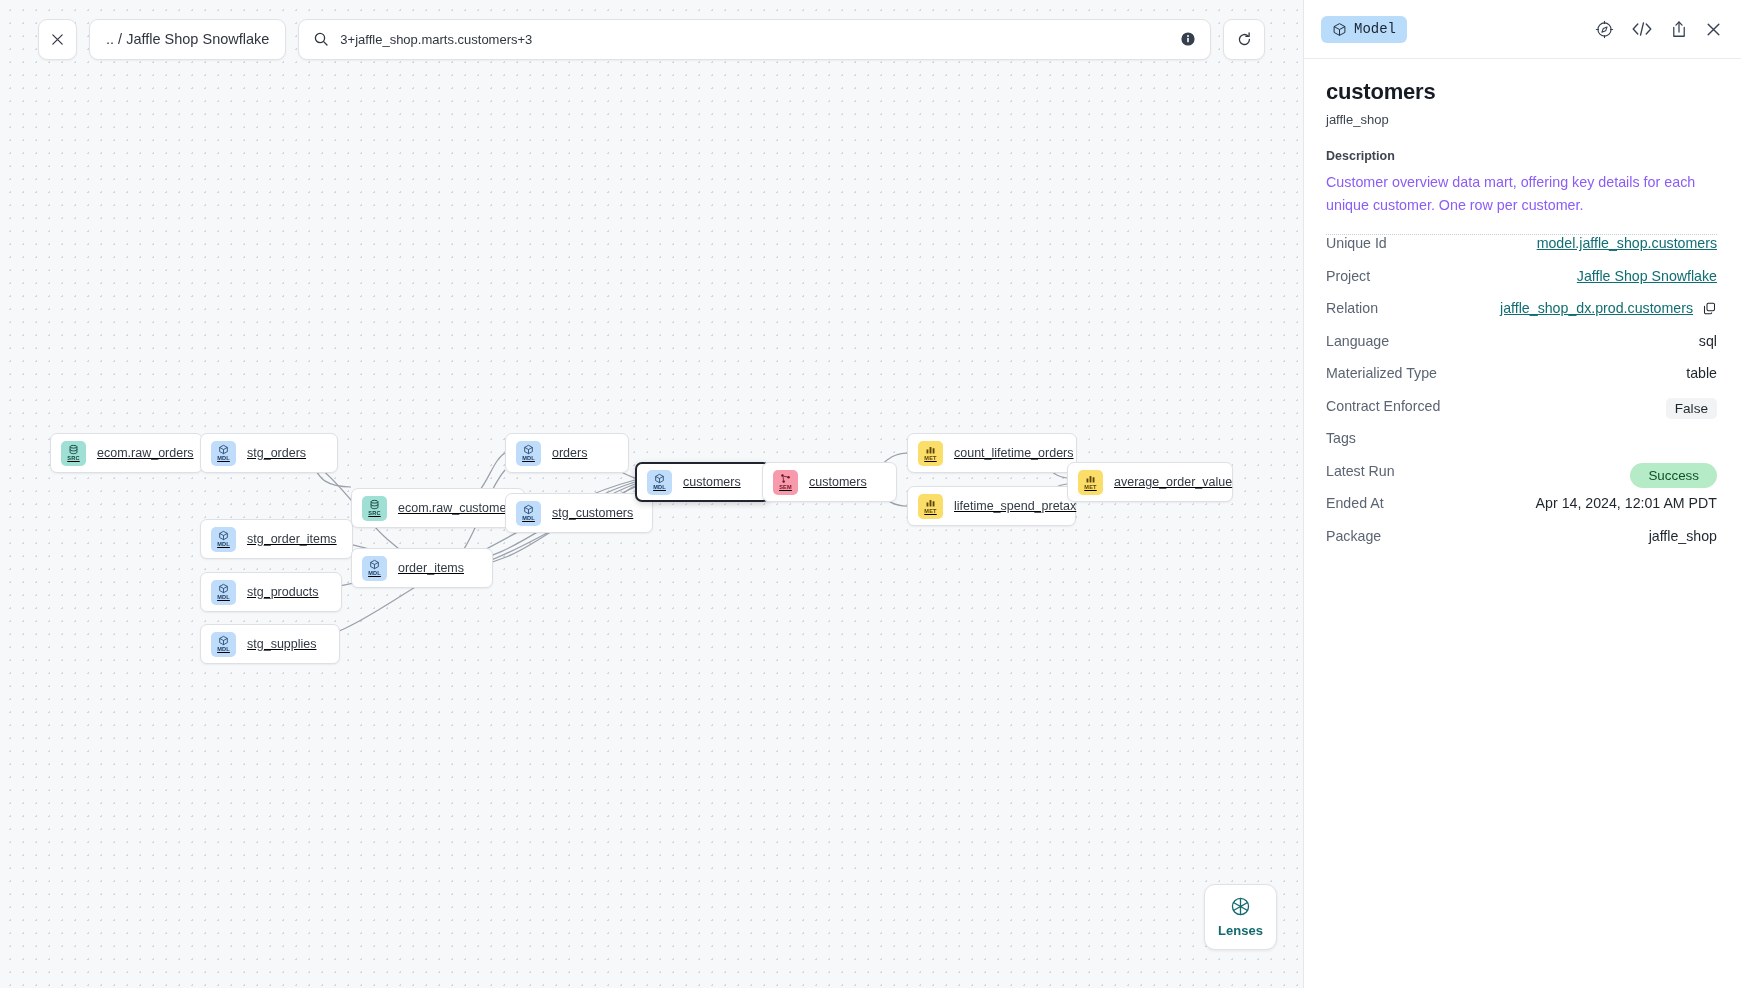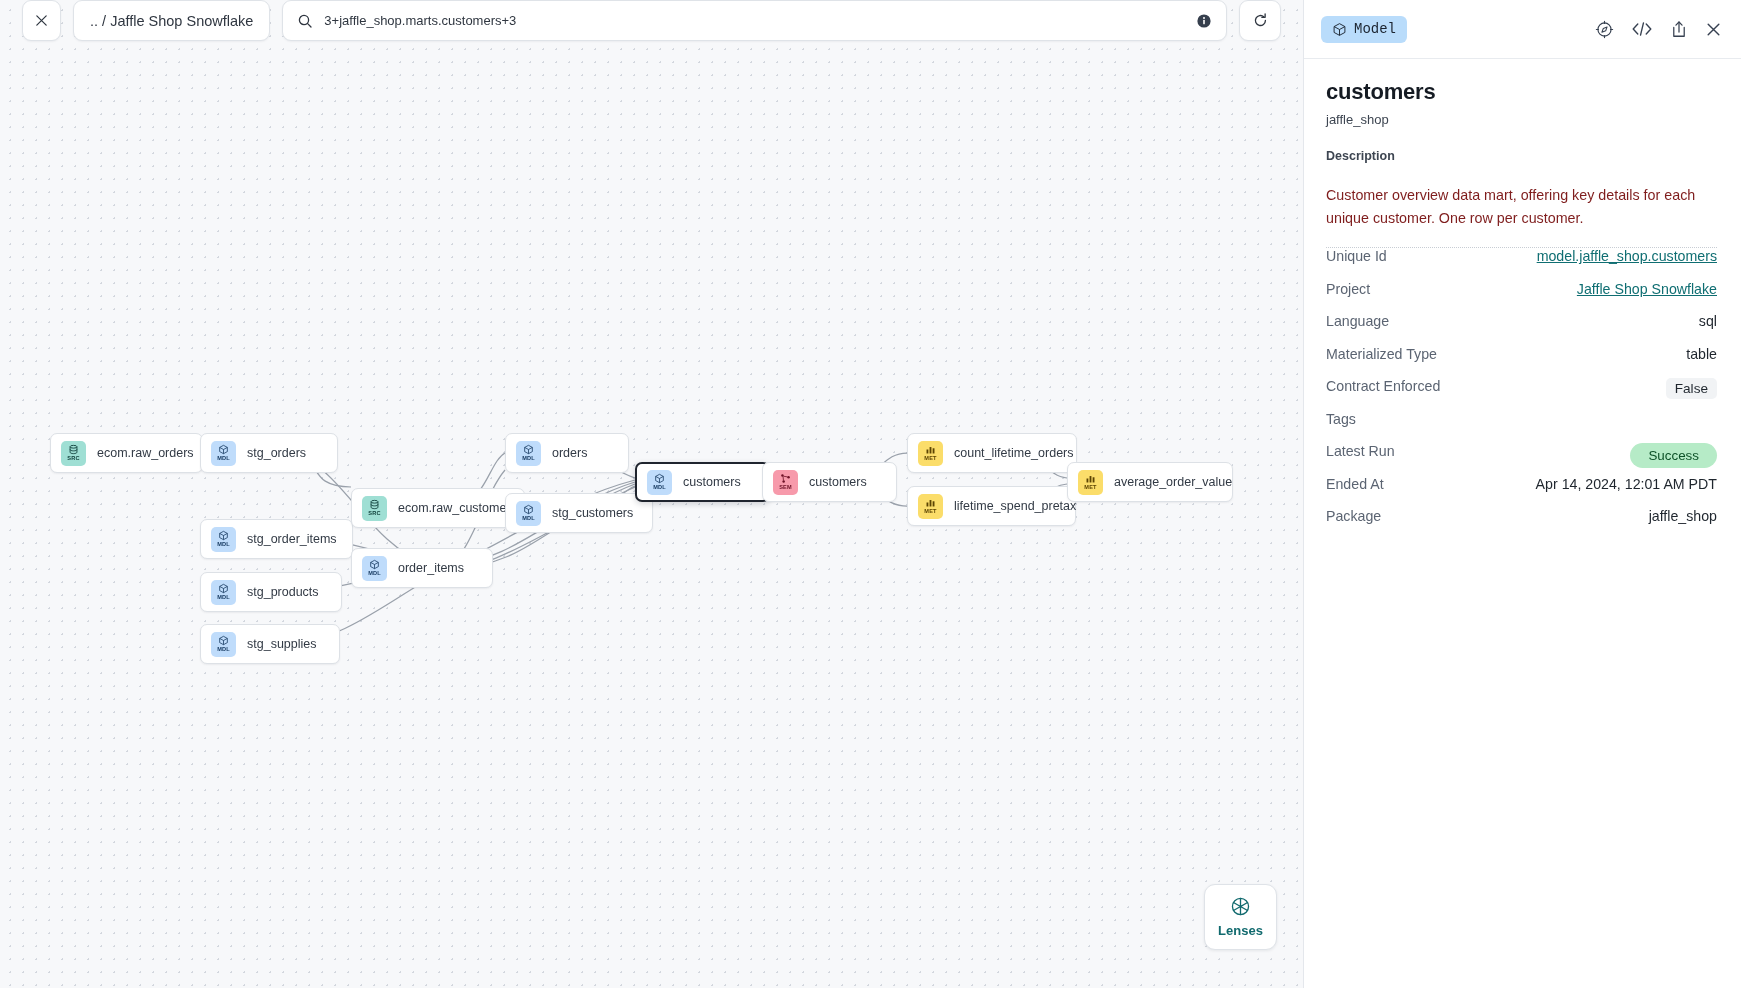--- a/index.html
+++ b/index.html
@@ -19,22 +19,22 @@
     background-image: radial-gradient(#d3d7de 1px, transparent 1px);
     background-size: 13px 13px;
     background-position: 4px 4px;
     flex: none;
   }
 
   
   #toolbar {
     position: absolute; left: 0; top: 0;
     width: 1303px; height: 78px;
-    display: flex; 
-    padding: 0 22px;
+    display: flex; align-items: center;
+    padding: 0 38px;
     gap: 12px;
     pointer-events: none;
   }
   #toolbar > * { pointer-events: auto; }
   .tb-btn {
     background: #ffffff;
     border: 1px solid #dfe3e8;
     border-radius: 9px;
     height: 41px;
     display: flex; align-items: center; justify-content: center;
@@ -76,20 +76,21 @@
     background: #ffffff;
     border: 1px solid #dde1e6;
     border-radius: 7px;
     display: flex; align-items: center;
     gap: 11px;
     padding: 0 16px 0 10px;
     height: 40px;
     box-shadow: 0 1px 2px rgba(16,24,40,.06);
     white-space: nowrap;
     cursor: pointer;
+    text-decoration: underline;
   }
   .node.selected {
     border: 2px solid #1f242e;
     box-shadow: 0 2px 6px rgba(16,24,40,.18);
   }
   .node .label { font-size: 12.5px; color: #323a45; }
   .badge {
     width: 25px; height: 25px; border-radius: 5px;
     display: flex; flex-direction: column;
     align-items: center; justify-content: center;
@@ -159,23 +160,23 @@
     color: #0f6e72;
     padding: 8px 16px 10px 16px;
     border-bottom: 3px solid transparent;
     cursor: pointer;
   }
   .tab.active { border-bottom-color: #0f6e72; }
 
   #panel-body { padding: 22px 24px 0 22px; overflow: hidden; }
   .sec-label { font-size: 12.5px; font-weight: bold; color: #3d4551; }
   #description {
-    margin-top: 21px;
+    margin-top: 8px;
     font-size: 14.3px; line-height: 1.62;
-    color: #7f1d1d;
+    color: #8b5cf6;
   }
   #divider { border-top: 1px dotted #c8cdd4; margin-top: 17px; }
 
   .row {
     display: flex; align-items: flex-start;
     min-height: 32.5px;
     gap: 12px;
   }
   .row .k { font-size: 14.2px; color: #5b6472; white-space: nowrap; }
   .row .v {
@@ -465,20 +466,32 @@
       <div id="field-rows">
           <div class="row">
             <div class="k">Unique Id</div>
             <div class="v link">model.jaffle_shop.customers</div>
           </div>
           <div class="row">
             <div class="k">Project</div>
             <div class="v link">Jaffle Shop Snowflake</div>
           </div>
           <div class="row">
+            <div class="k">Relation</div>
+            <div class="v">
+              <span style="color: rgb(15, 110, 114); text-decoration: underline;">jaffle_shop_dx.prod.customers</span>
+              <span class="copy-ico">
+                <svg width="15" height="15" viewBox="0 0 18 18">
+                  <rect x="6" y="2.6" width="9" height="9" rx="1.6" fill="none" stroke="#1f262e" stroke-width="1.25"></rect>
+                  <path d="M11.6 14.2a1.6 1.6 0 0 1-1.6 1.2H4.6A1.6 1.6 0 0 1 3 13.8V6.4" fill="none" stroke="#1f262e" stroke-width="1.25" stroke-linecap="round"></path>
+                </svg>
+              </span>
+            </div>
+          </div>
+          <div class="row">
             <div class="k">Language</div>
             <div class="v">sql</div>
           </div>
           <div class="row">
             <div class="k">Materialized Type</div>
             <div class="v">table</div>
           </div>
           <div class="row">
             <div class="k">Contract Enforced</div>
             <div class="v">

